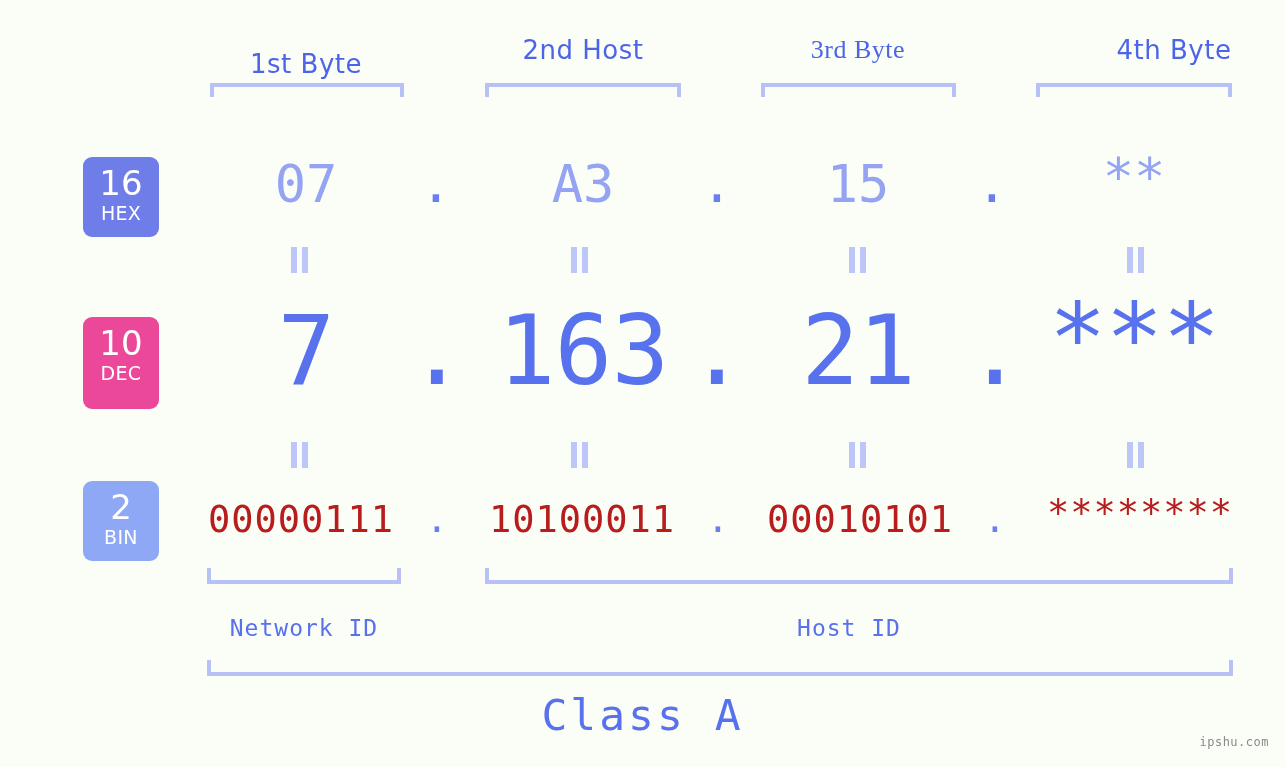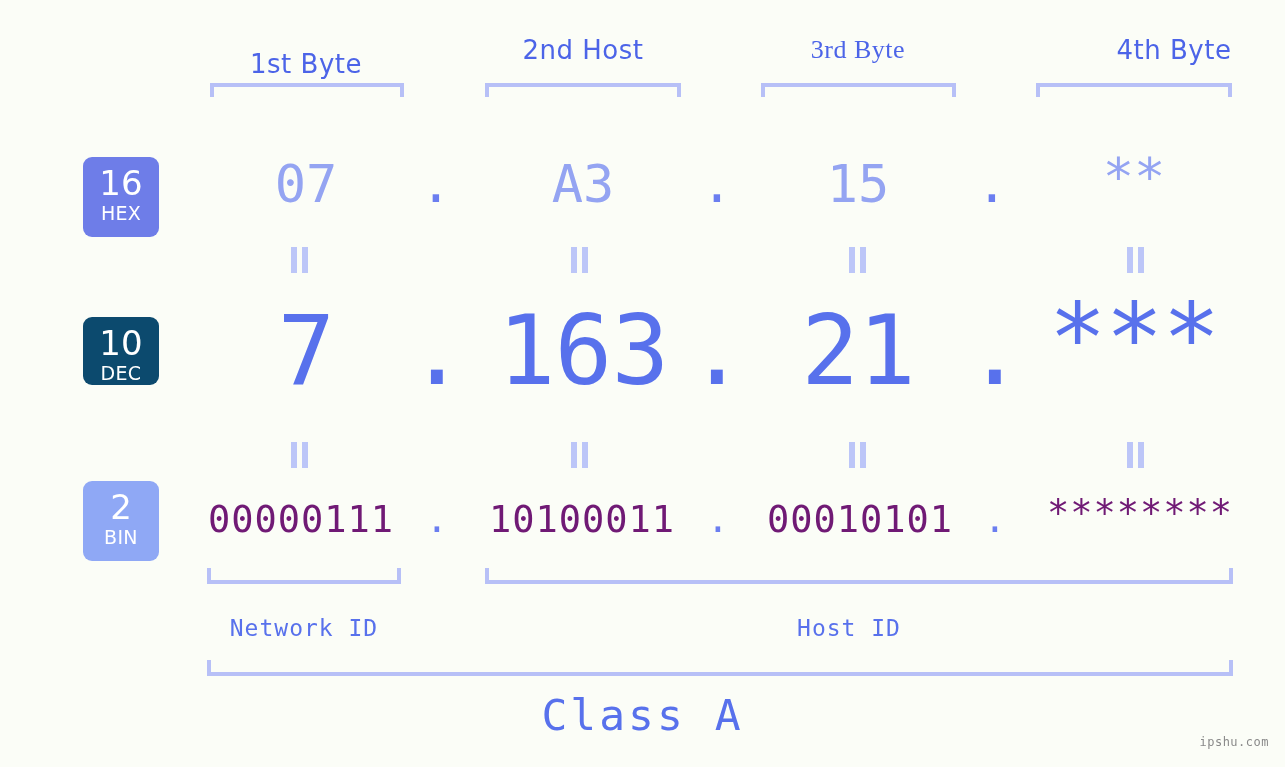--- a/index.html
+++ b/index.html
@@ -71,21 +71,21 @@
   }
   .badge .word {
     font-size: 19px;
     line-height: 22px;
     font-weight: 400;
     display: block;
     letter-spacing: 0.3px;
     font-family: "DejaVu Sans", sans-serif;
   }
   #badge-hex { top: 157px; height: 80px; background: #6e7de8; }
-  #badge-dec { top: 317px; height: 68px; background: #0c4a6e; }
+  #badge-dec { top: 317px; height: 92px; background: #ec4899; }
   #badge-bin { top: 481px; height: 80px; background: #8fa8f5; }
 
   
   .cell {
     text-align: center;
     position: absolute;
     font-family: "DejaVu Sans Mono", monospace;
   }
 
   
@@ -124,21 +124,21 @@
     top: 297px;
     width: 50px;
     text-align: center;
     font-family: "DejaVu Sans Mono", monospace;
   }
 
   
   .row-bin .cell {
     font-size: 37px;
     line-height: 44px;
-    color: #701a75;
+    color: #b91c1c;
     top: 498px;
     width: 250px;
     letter-spacing: 1px;
   }
   .row-bin .dot {
     position: absolute;
     font-size: 37px;
     line-height: 44px;
     color: #6b7ef0;
     top: 498px;

